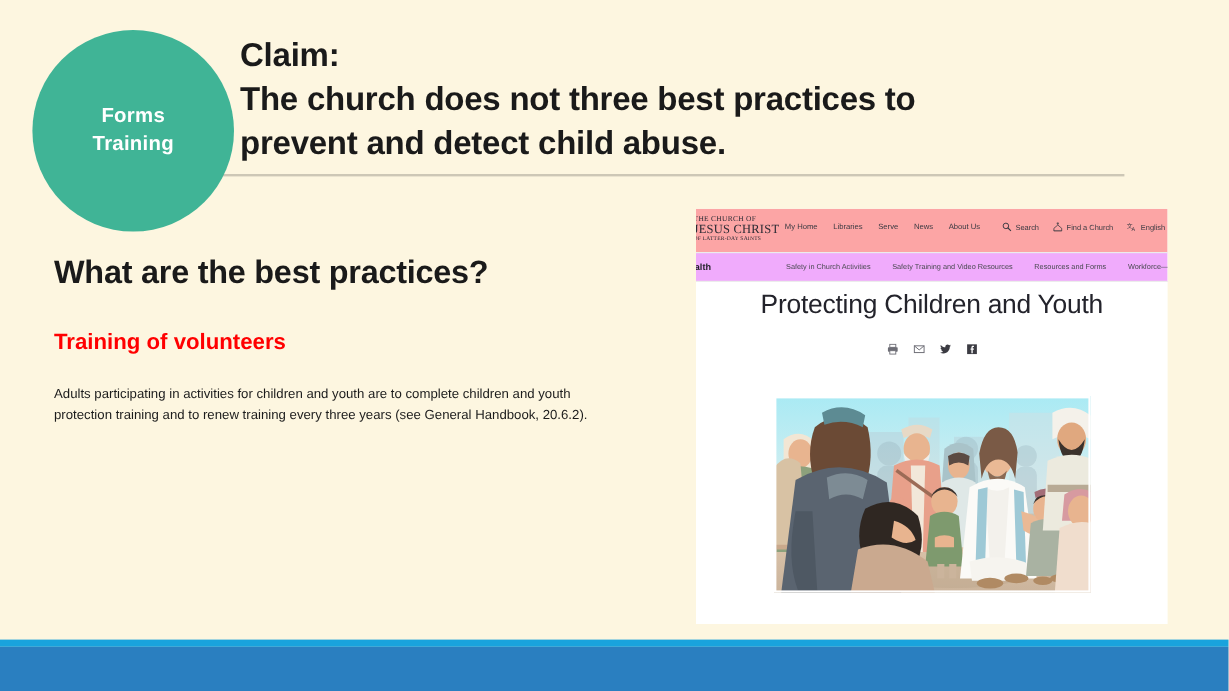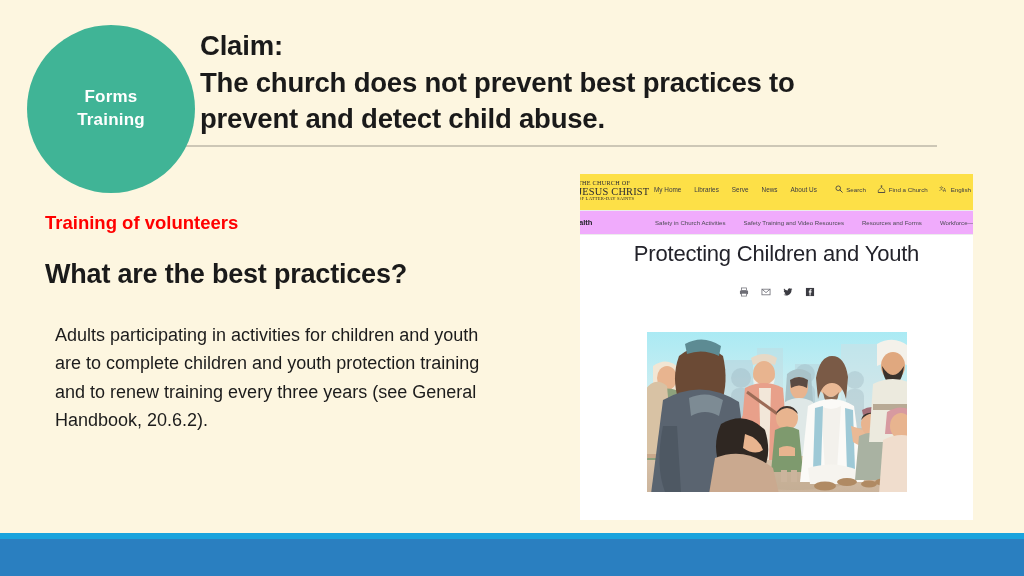--- a/index.html
+++ b/index.html
@@ -86,24 +86,24 @@
     letter-spacing: -0.2px;
     margin: 0 0 31px 0;
   }
   #subheading-training {
     font-size: 18.5px;
     font-weight: bold;
     color: #ff0000;
     margin: 0 0 25px 0;
   }
   #body-paragraph {
-    font-size: 18px;
+    font-size: 11px;
     line-height: 1.57;
     color: #1c1c1c;
-    margin: 10px;
+    margin: 0;
   }
 
   
   #web-panel {
     position: absolute;
     left: 580px;
     top: 174px;
     width: 393px;
     height: 346px;
     background: #ffffff;
@@ -111,21 +111,21 @@
     z-index: 2;
   }
 
   
   #web-topnav {
     position: relative;
     height: 36px;
     display: flex;
     align-items: center;
     padding: 0 0 0 0;
-    background: #fde047;
+    background: #fca5a5;
   }
   #web-logo {
     position: absolute;
     left: -2px;
     top: 6px;
     width: 112px;
     color: #2a2a33;
     line-height: 1.05;
   }
   #web-logo .logo-l1 {
@@ -263,27 +263,27 @@
 
   <div id="badge">
     <div class="badge-line">Forms</div>
     <div class="badge-line">Training</div>
   </div>
 
   <div id="divider"></div>
 
   <div id="claim">
     <div class="claim-line">Claim:</div>
-    <div class="claim-line">The church does not prevent best practices to</div>
+    <div class="claim-line">The church does not three best practices to</div>
     <div class="claim-line">prevent and detect child abuse.</div>
   </div>
 
   <div id="left-col">
+    <div id="heading-question">What are the best practices?</div>
     <div id="subheading-training">Training of volunteers</div>
-    <div id="heading-question">What are the best practices?</div>
     <p id="body-paragraph">Adults participating in activities for children and youth are to complete children and youth protection training and to renew training every three years (see General Handbook, 20.6.2).</p>
   </div>
 
   <div id="web-panel">
 
     <div id="web-topnav">
 
       <div id="web-logo">
         <div class="logo-l1">THE CHURCH OF</div>
         <div class="logo-l2">JESUS CHRIST</div>

